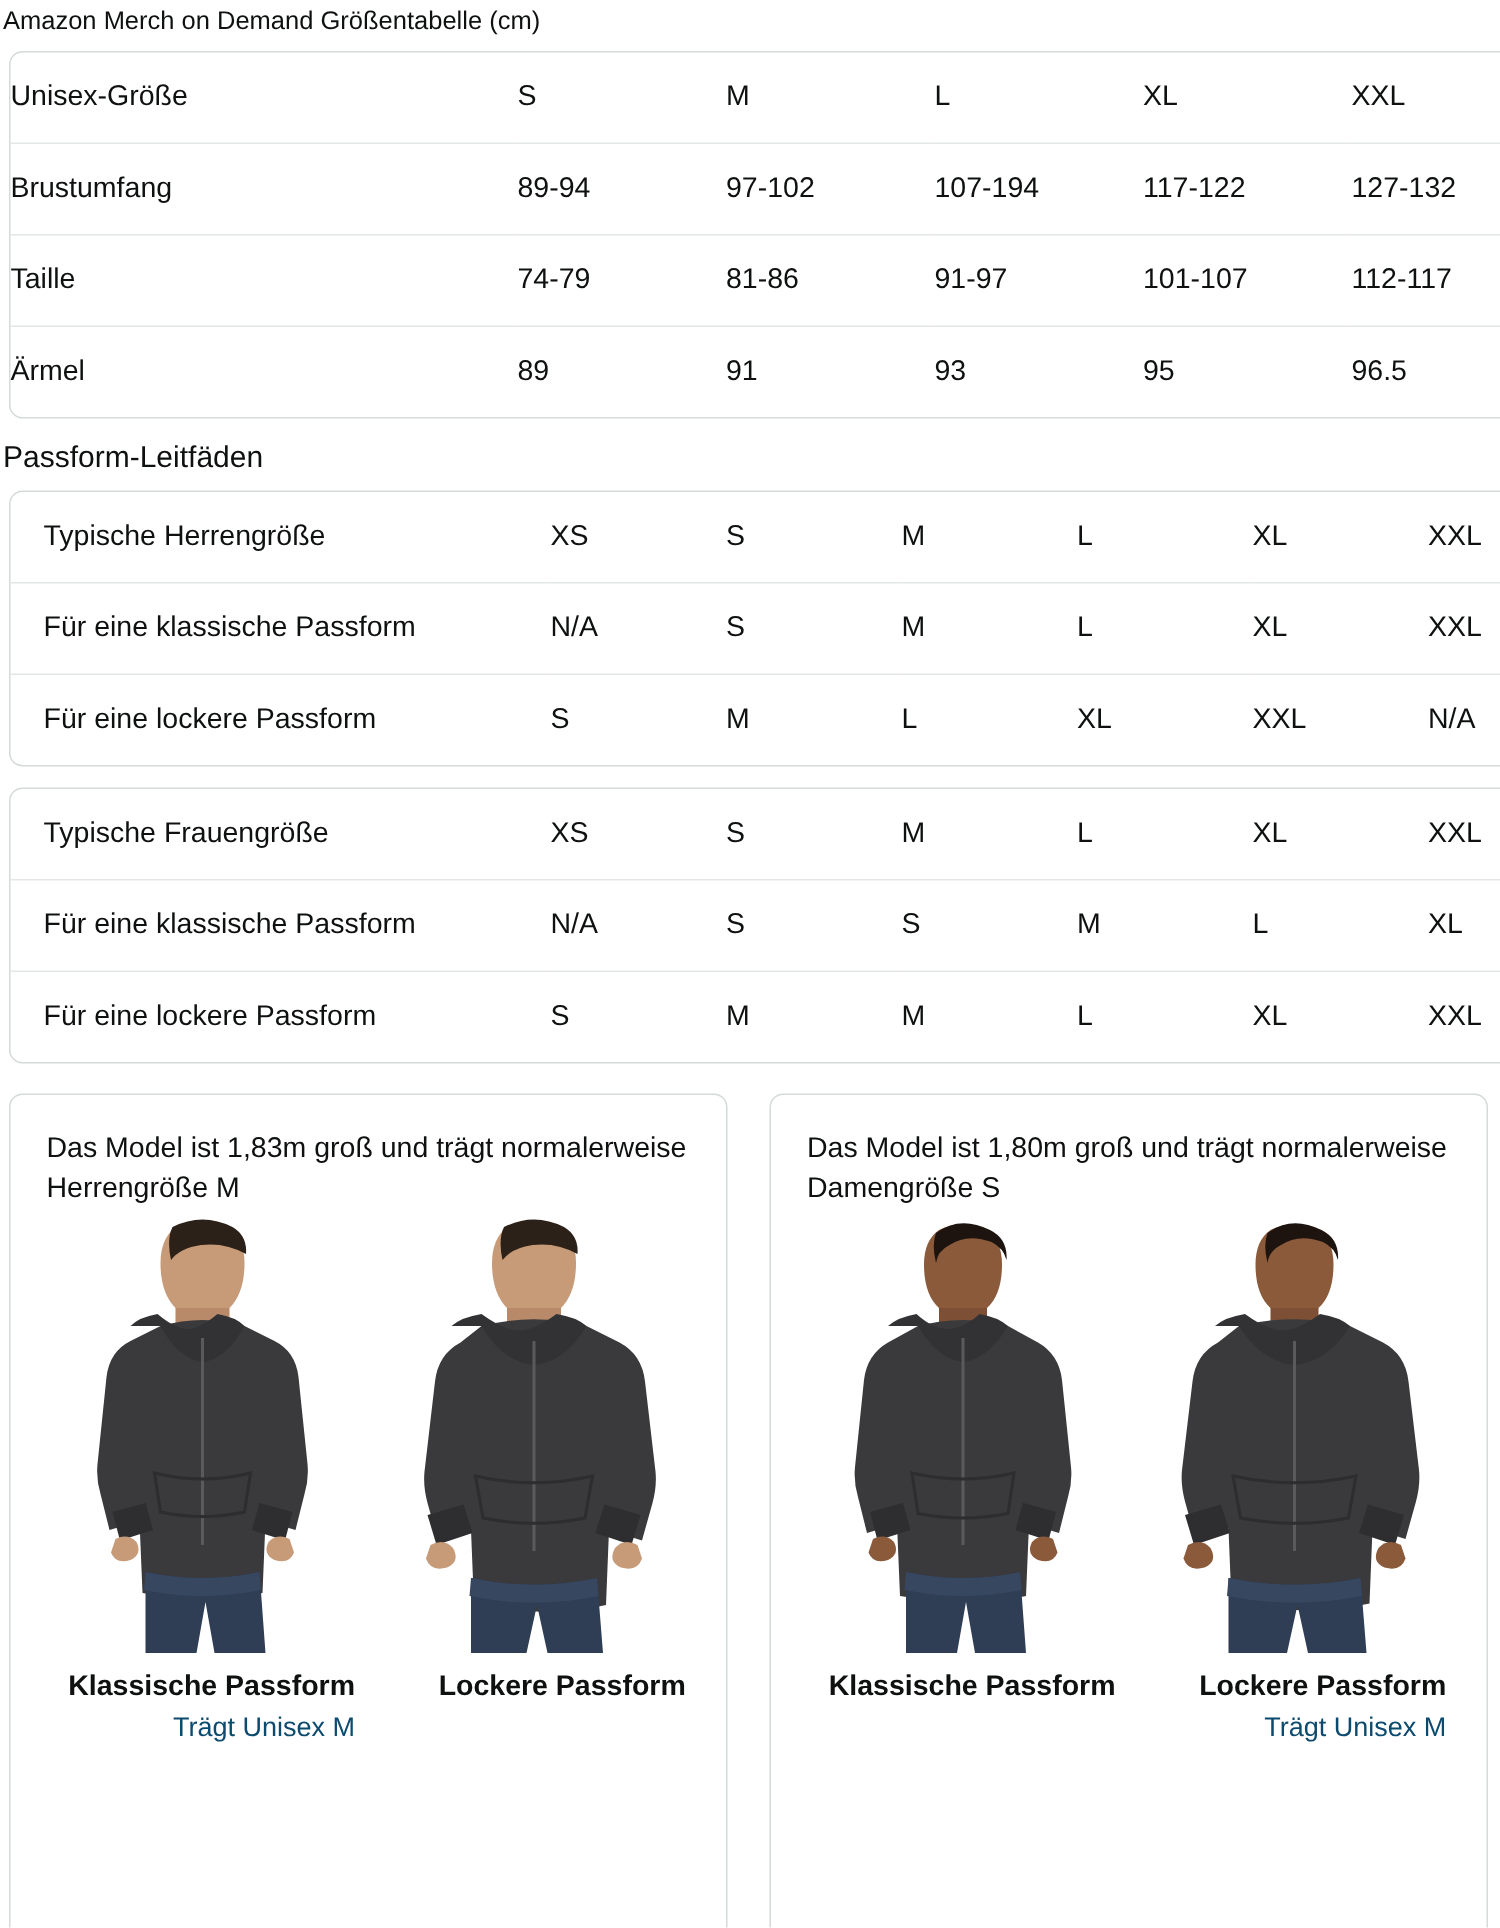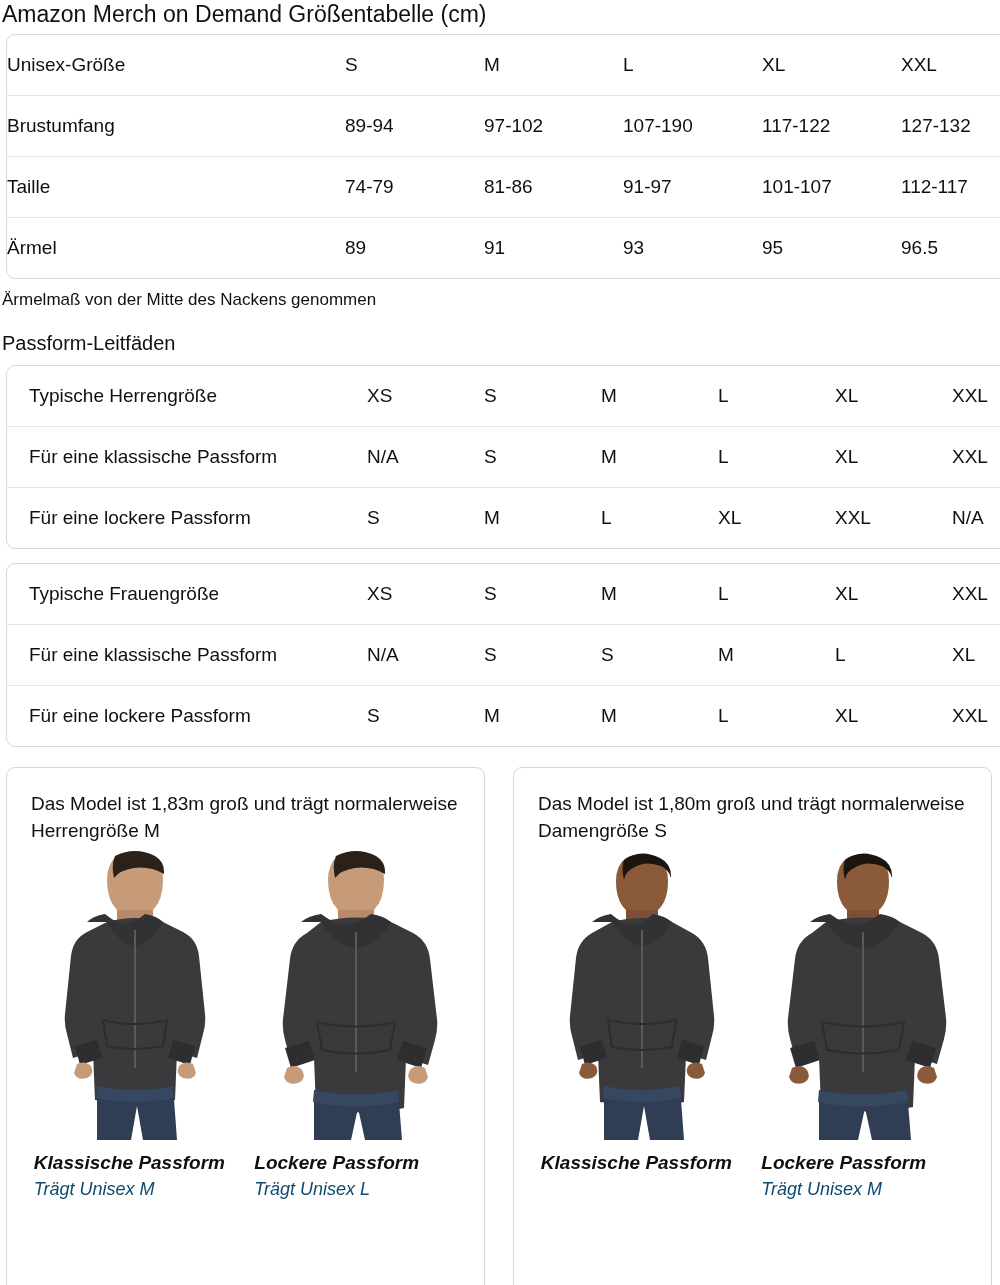--- a/index.html
+++ b/index.html
@@ -16,21 +16,21 @@
   }
   .page {
     position: relative;
     width: 1000px;
     height: 1285px;
     box-sizing: border-box;
     padding: 0 0 0 0;
     overflow: hidden;
   }
   .caption {
-    font-size: 23px;
+    font-size: 17px;
     line-height: 24px;
     color: #0f1111;
     padding: 2px 0 8px 2px;
   }
   .note {
     font-size: 17px;
     line-height: 22px;
     color: #0f1111;
     padding: 10px 0 6px 2px;
   }
@@ -121,22 +121,21 @@
     text-align: center;
     position: relative;
   }
   .fig-labels {
     display: flex;
     justify-content: space-around;
     margin-top: 10px;
   }
   .fig-label {
     width: 46%;
-    text-align: left;
-    font-style: italic;
+    text-align: right;
   }
   .fig-label .l1 {
     font-size: 19px;
     font-weight: bold;
     line-height: 26px;
     color: #0f1111;
   }
   .fig-label .l2 {
     font-size: 18px;
     line-height: 26px;
@@ -160,21 +159,21 @@
         <td class="v">S</td>
         <td class="v">M</td>
         <td class="v">L</td>
         <td class="v">XL</td>
         <td class="v">XXL</td>
       </tr>
       <tr>
         <td class="rowhead">Brustumfang</td>
         <td class="v">89-94</td>
         <td class="v">97-102</td>
-        <td class="v">107-190</td>
+        <td class="v">107-194</td>
         <td class="v">117-122</td>
         <td class="v">127-132</td>
       </tr>
       <tr>
         <td class="rowhead">Taille</td>
         <td class="v">74-79</td>
         <td class="v">81-86</td>
         <td class="v">91-97</td>
         <td class="v">101-107</td>
         <td class="v">112-117</td>
@@ -183,21 +182,20 @@
         <td class="rowhead">Ärmel</td>
         <td class="v">89</td>
         <td class="v">91</td>
         <td class="v">93</td>
         <td class="v">95</td>
         <td class="v">96.5</td>
       </tr>
     </tbody>
   </table>
 
-  <div class="note">Ärmelmaß von der Mitte des Nackens genommen</div>
 
   <div class="section-title">Passform-Leitfäden</div>
 
   <table class="size-table t-fit">
     <tbody>
       <tr>
         <td class="rowhead">Typische Herrengröße</td>
         <td class="v">XS</td>
         <td class="v">S</td>
         <td class="v">M</td>
@@ -311,21 +309,20 @@
         </div>
 
       </div>
       <div class="fig-labels">
         <div class="fig-label">
           <div class="l1">Klassische Passform</div>
           <div class="l2">Trägt Unisex M</div>
         </div>
         <div class="fig-label">
           <div class="l1">Lockere Passform</div>
-          <div class="l2">Trägt Unisex L</div>
         </div>
       </div>
     </div>
 
     <div class="card">
       <div class="card-head">Das Model ist 1,80m groß und trägt normalerweise Damengröße S</div>
       <div class="figures">
 
         <div class="fig">
           <svg class="person" width="180" height="290" viewBox="0 0 180 290">

